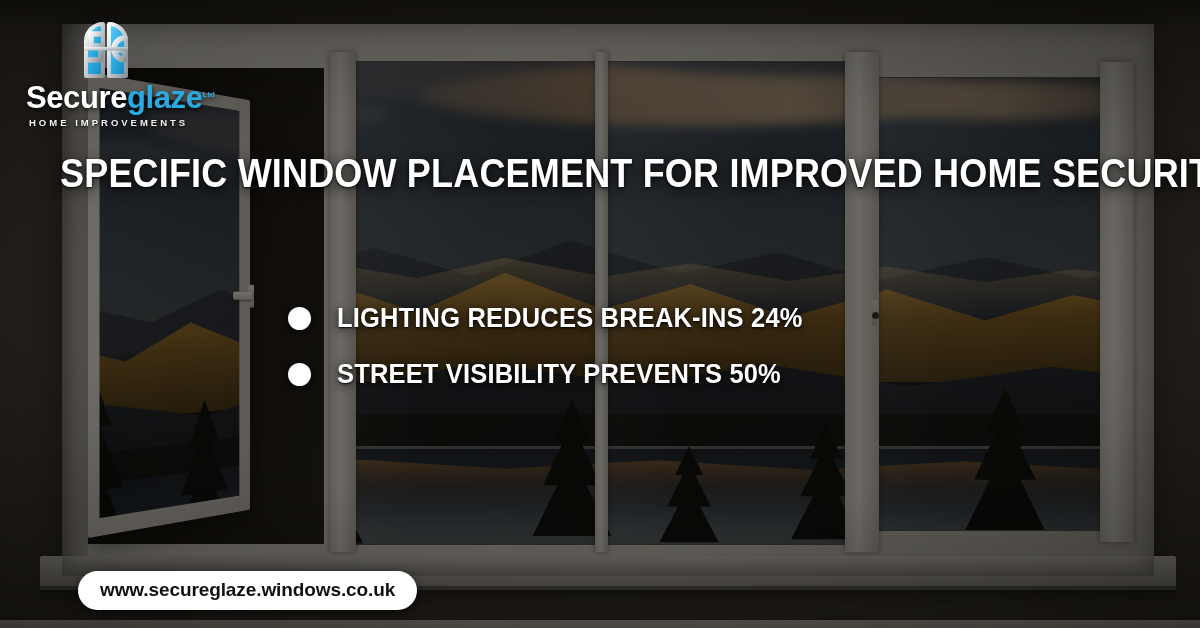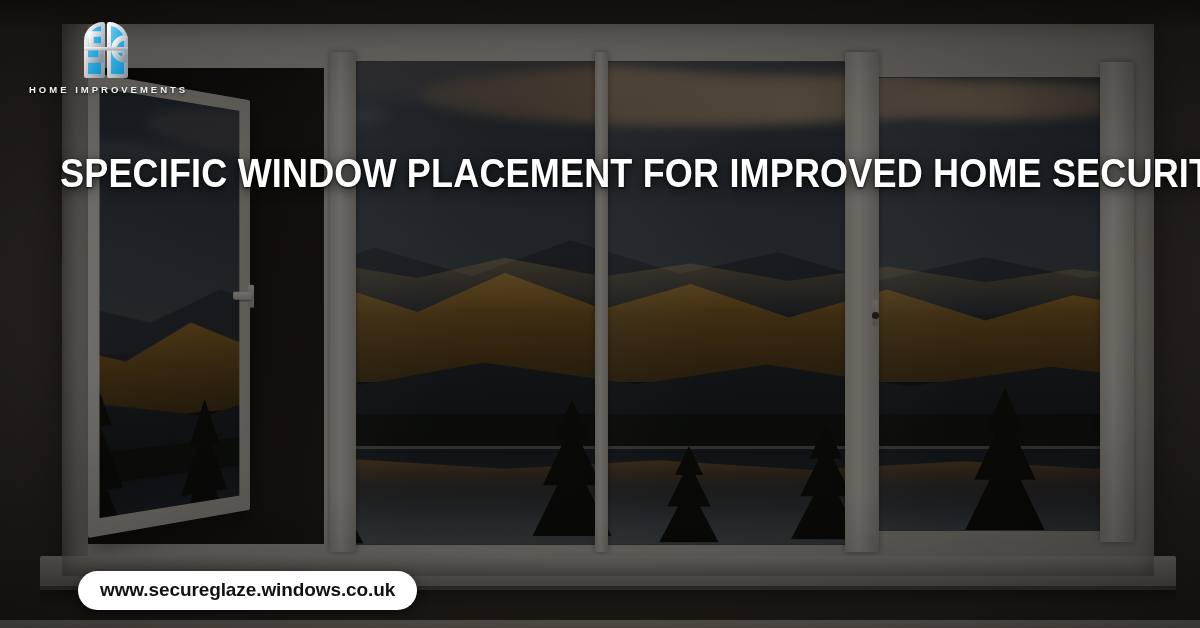--- a/index.html
+++ b/index.html
@@ -458,26 +458,37 @@
         <path d="M33 4 A17 17 0 0 0 16 21 L16 56 L33 56 Z" fill="url(#paneblue)" stroke="url(#silver)" stroke-width="4" stroke-linejoin="round"></path>
 
         <path d="M39 4 A17 17 0 0 1 56 21 L56 56 L39 56 Z" fill="url(#paneblue)" stroke="url(#silver)" stroke-width="4" stroke-linejoin="round"></path>
 
         <path d="M31 14 L21 14 L21 26 L31 26 L31 40 L19 40" fill="none" stroke="url(#silver)" stroke-width="5.5" stroke-linecap="round"></path>
 
         <path d="M55 18 A11 11 0 1 0 55 40 L55 30 L46 30" fill="none" stroke="url(#silver)" stroke-width="5.5" stroke-linecap="round"></path>
 
         <rect x="14" y="27" width="44" height="3.5" fill="url(#silver)"></rect>
       </svg>
+      <div class="logo-word">
+        <span>Secure</span><span class="glz">glaze</span><span class="ltd">Ltd</span>
+      </div>
       <div class="logo-sub">HOME IMPROVEMENTS</div>
     </div>
 
     <h1 class="headline">SPECIFIC WINDOW PLACEMENT FOR IMPROVED HOME SECURITY</h1>
 
     <div class="bullets">
+      <div class="bullet-row">
+        <span class="dot"></span>
+        <span class="bullet-text">LIGHTING REDUCES BREAK-INS 24%</span>
+      </div>
+      <div class="bullet-row">
+        <span class="dot"></span>
+        <span class="bullet-text">STREET VISIBILITY PREVENTS 50%</span>
+      </div>
     </div>
 
     <div class="url-pill">
       <span class="url-text">www.secureglaze.windows.co.uk</span>
     </div>
 
   </div>
 </div>
 
 </body></html>

